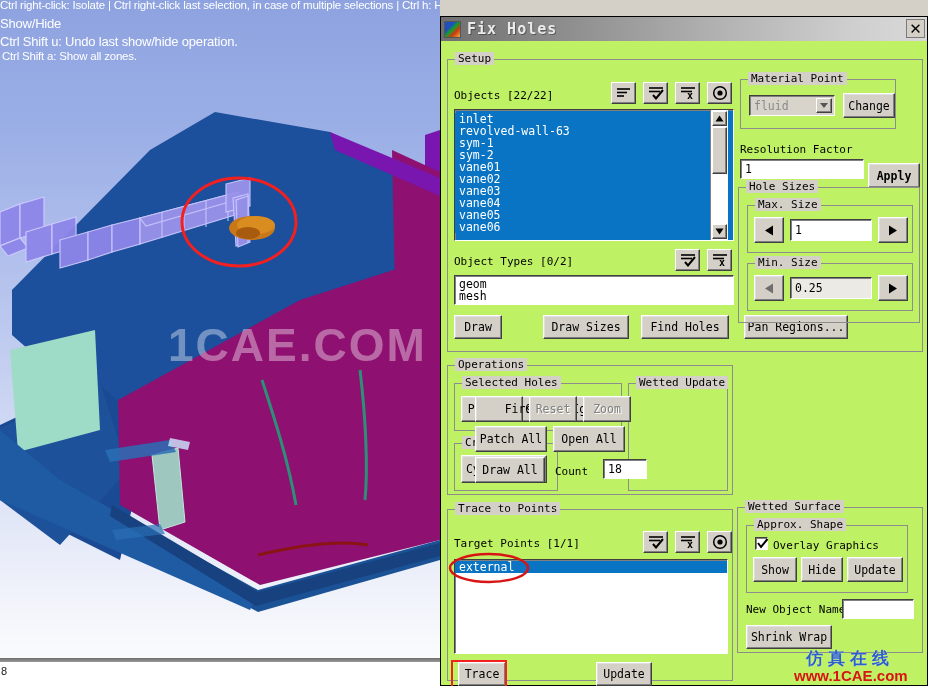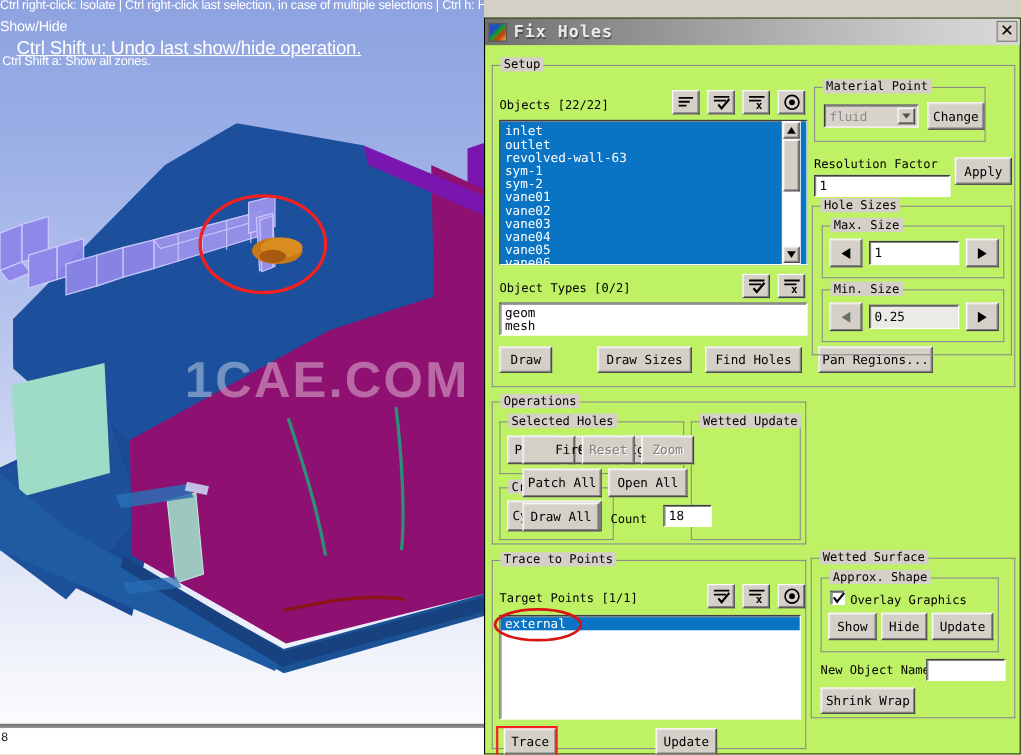--- a/index.html
+++ b/index.html
@@ -16,21 +16,21 @@
     background:linear-gradient(180deg,#8ea2e0 0%,#9aaee6 18%,#b9c6ee 45%,#dde3f6 72%,#f2f4fb 88%,#ffffff 100%);
     overflow:hidden;
   }
   .hk{
     position:absolute;left:0;color:#ffffff;
     font-family:"Liberation Sans","DejaVu Sans",sans-serif;
     white-space:nowrap;letter-spacing:-0.2px;
   }
   #hk0{top:-1px;font-size:11.5px;}
   #hk1{top:16px;font-size:13px;}
-  #hk2{top:34px;font-size:17px;left:15px;text-decoration:underline;}
+  #hk2{top:34px;font-size:13px;left:0;}
   #hk3{top:50px;font-size:11.5px;left:2px;}
 
   #vp-svg{position:absolute;left:0;top:0;}
   #wm-1cae{
     position:absolute;left:168px;top:318px;
     font-family:"Liberation Sans","DejaVu Sans",sans-serif;
     font-size:46px;font-weight:bold;color:rgba(255,255,255,.38);
     letter-spacing:2px;pointer-events:none;
   }
   #vp-bottombar{
@@ -347,21 +347,20 @@
       <div class="iconbtn" style="left:259px;top:23px;">
         <svg width="16" height="16" viewBox="0 0 16 16">
             <circle cx="8" cy="8" r="6.3" fill="none" stroke="#000" stroke-width="1.5"></circle>
             <circle cx="8" cy="8" r="2.6" fill="#000"></circle>
           </svg>
       </div>
 
       <div class="listbox" style="left:6px;top:50px;width:280px;height:132px;background:#0a74c4;">
         <div id="objects-items" style="padding-top:3px;">
             <div class="listitem sel">inlet</div>
-            <div class="listitem sel">outlet</div>
             <div class="listitem sel">revolved-wall-63</div>
             <div class="listitem sel">sym-1</div>
             <div class="listitem sel">sym-2</div>
             <div class="listitem sel">vane01</div>
             <div class="listitem sel">vane02</div>
             <div class="listitem sel">vane03</div>
             <div class="listitem sel">vane04</div>
             <div class="listitem sel">vane05</div>
             <div class="listitem sel">vane06</div>
           </div>
@@ -422,21 +421,21 @@
             <svg width="8" height="5" viewBox="0 0 8 5">
                 <polygon points="0,0 8,0 4,5" fill="#555"></polygon>
               </svg>
           </span>
         </div>
         <div class="btn" style="left:102px;top:14px;width:52px;height:25px;">Change</div>
       </div>
 
       <div class="lbl" style="left:292px;top:84px;">Resolution Factor</div>
       <div class="field" style="left:292px;top:100px;width:124px;height:20px;">1</div>
-      <div class="btn" style="left:420px;top:84px;width:52px;height:25px;">Apply</div>
+      <div class="btn" style="left:420px;top:104px;width:52px;height:25px;font-weight:bold;">Apply</div>
 
       <div class="grp" style="left:290px;top:128px;width:182px;height:136px;">
         <div class="grp-top"></div>
         <div class="grp-title">Hole Sizes</div>
 
         <div class="grp" style="left:8px;top:18px;width:166px;height:48px;">
           <div class="grp-top"></div>
           <div class="grp-title">Max. Size</div>
           <div class="btn" style="left:6px;top:12px;width:30px;height:26px;">
             <svg width="10" height="11" viewBox="0 0 10 11">
@@ -566,14 +565,18 @@
       </div>
 
       <div class="lbl" style="left:8px;top:96px;">New Object Name</div>
       <div class="field" style="left:104px;top:92px;width:72px;height:20px;"></div>
 
       <div class="btn" style="left:8px;top:118px;width:86px;height:24px;">Shrink Wrap</div>
     </div>
 
   </div>
 
+  <div id="wm-logo">
+    <div id="wm-cn">仿真在线</div>
+    <div id="wm-url">www.1CAE.com</div>
+  </div>
 
 </div>
 
 </body></html>

